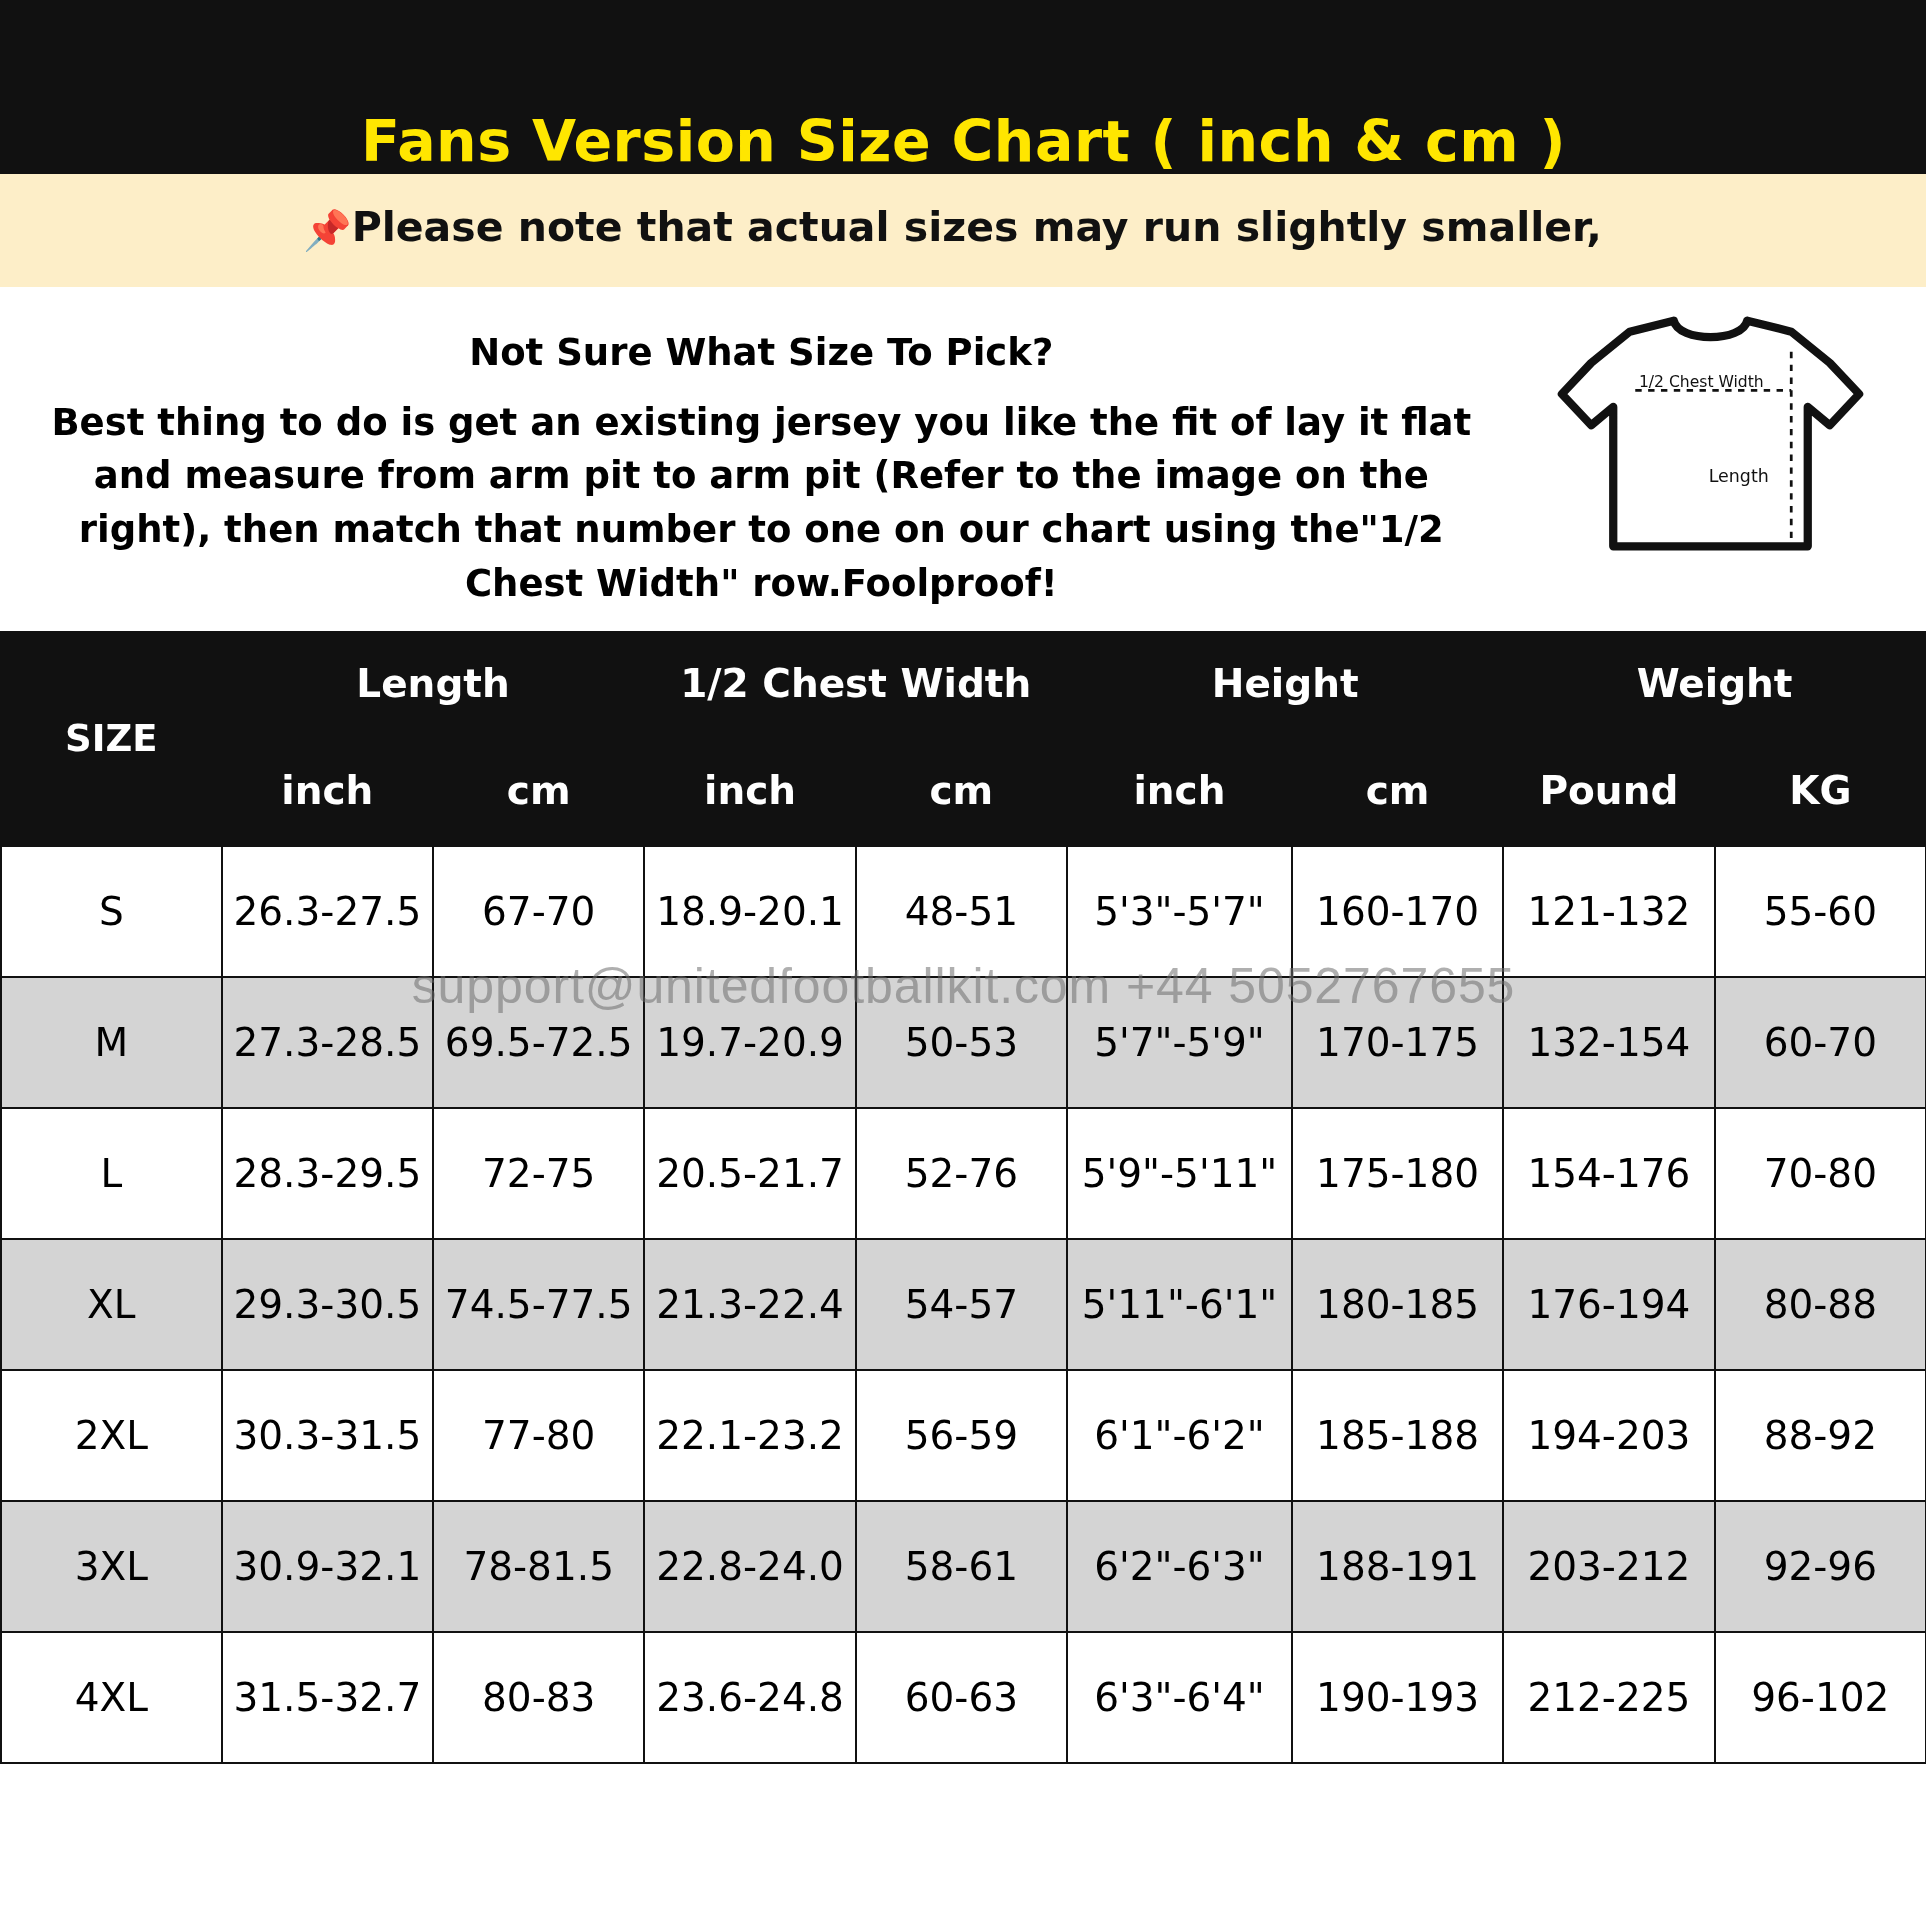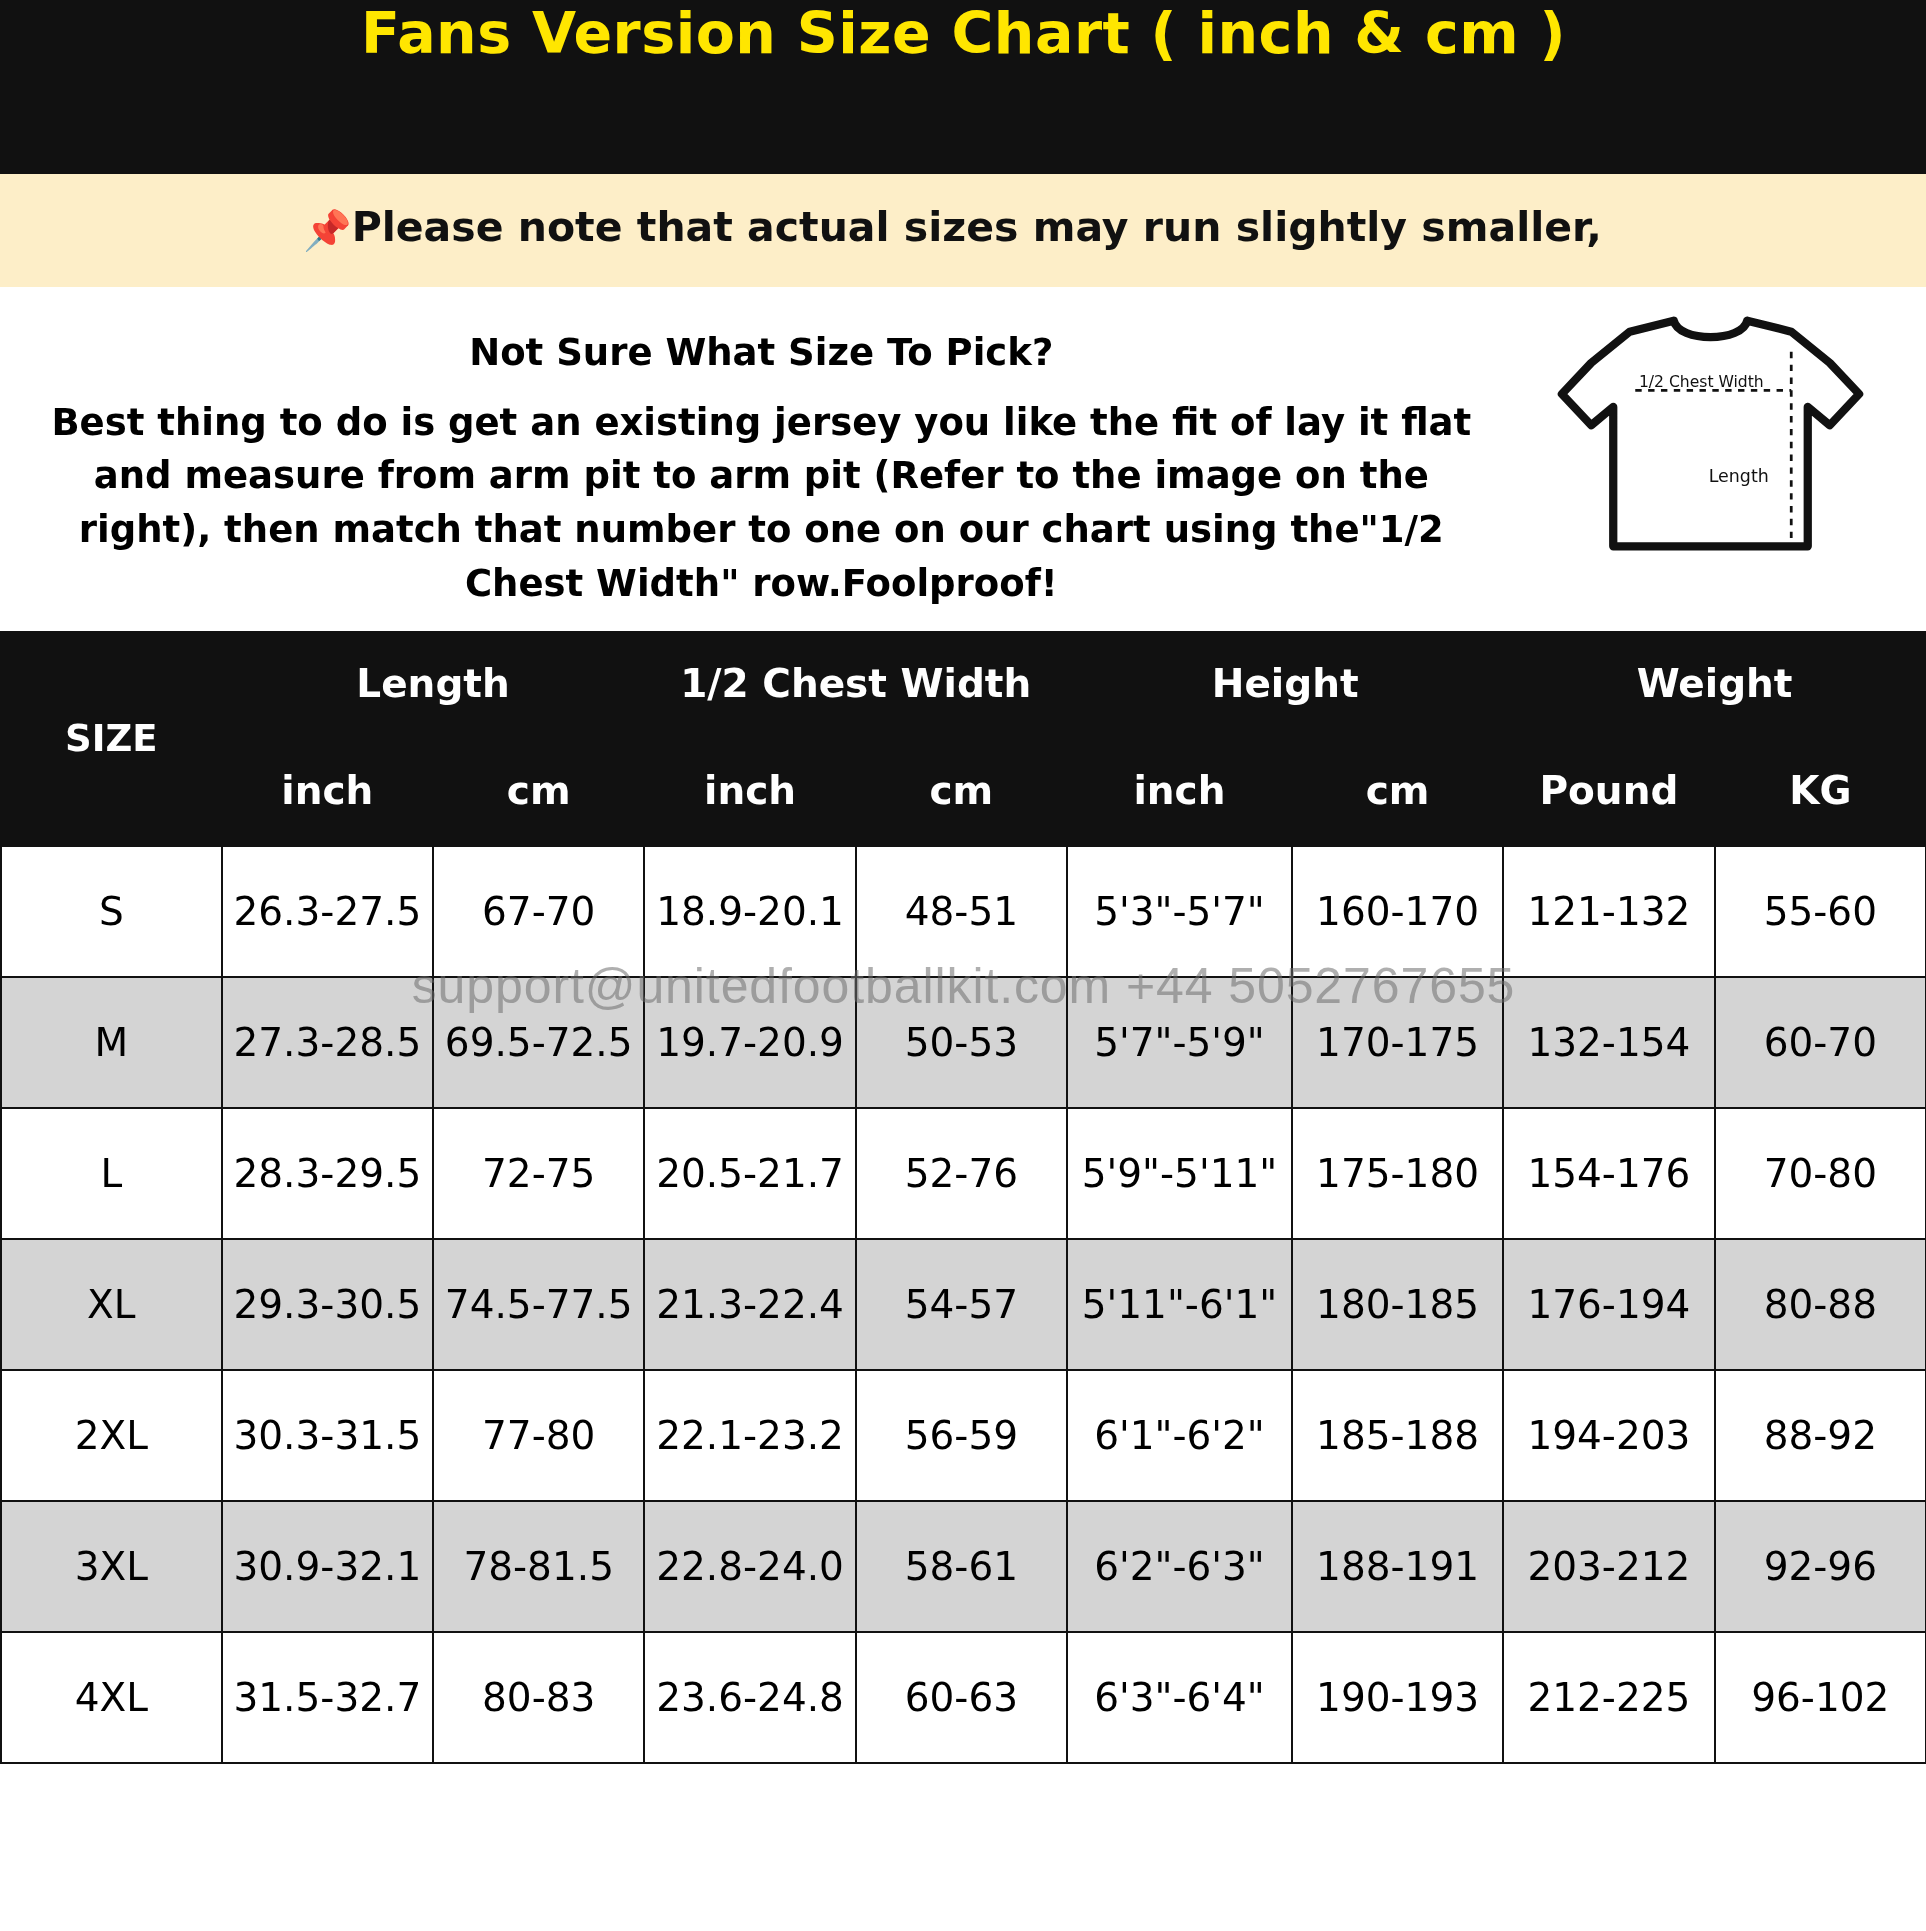--- a/index.html
+++ b/index.html
@@ -18,21 +18,21 @@
     position: relative;
     background: #ffffff;
     box-sizing: border-box;
   }
 
   
   .title-bar {
     background: #111111;
     height: 174px;
     display: flex;
-    align-items: flex-start;
+    align-items: flex-end;
     justify-content: center;
   }
   .title-bar .title {
     color: #ffe600;
     font-size: 57px;
     font-weight: bold;
     letter-spacing: 0.5px;
     text-align: center;
     font-family: "DejaVu Sans", sans-serif;
   }

